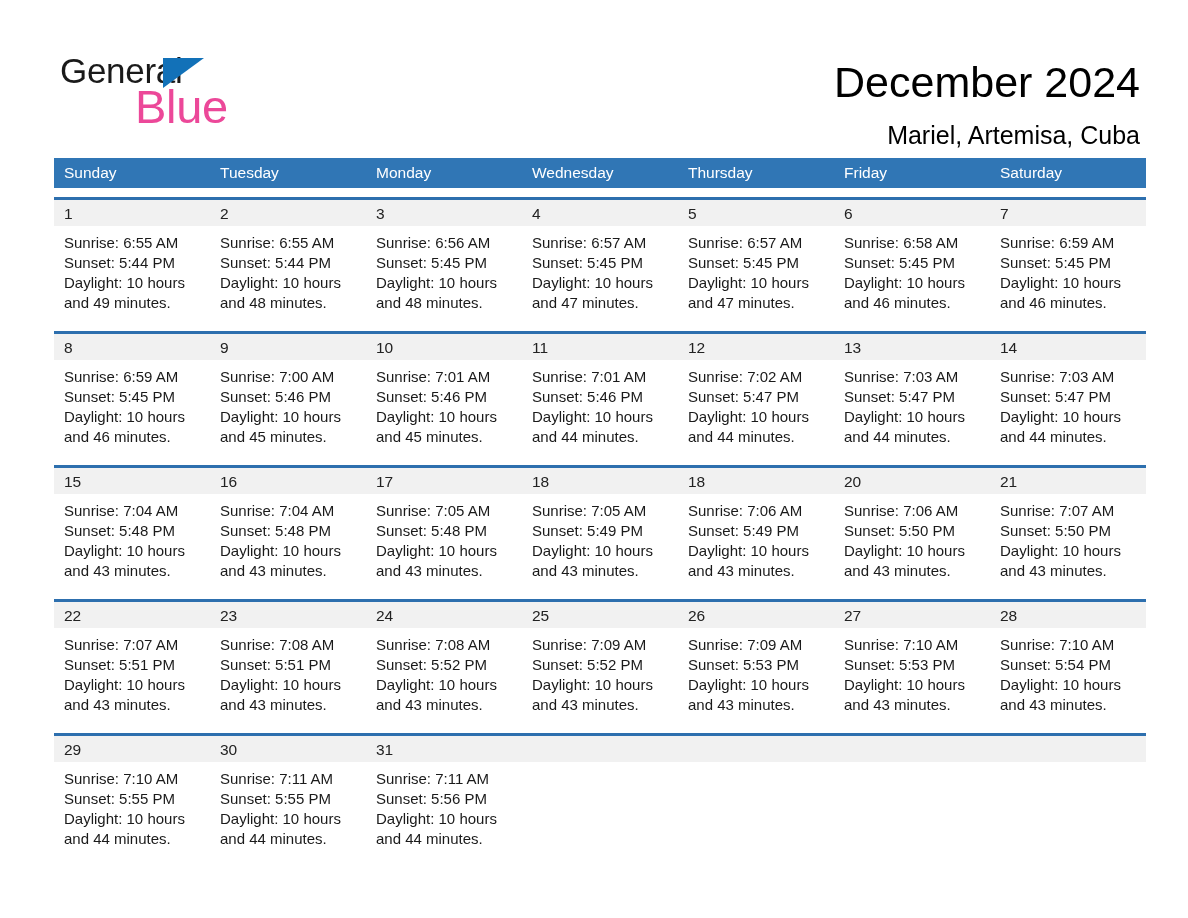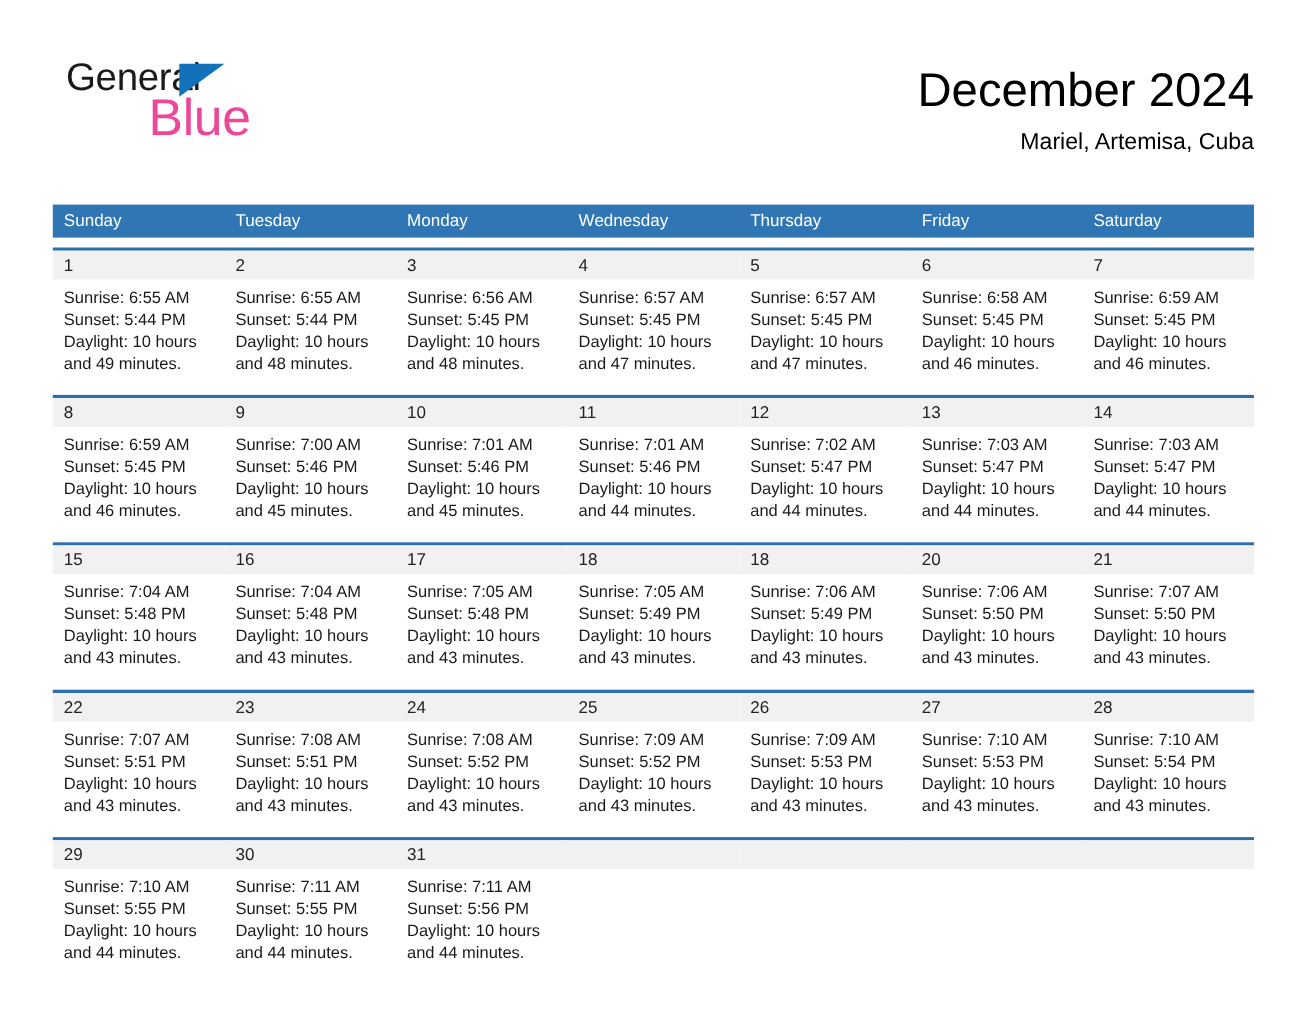--- a/index.html
+++ b/index.html
@@ -73,35 +73,34 @@
   }
   .cal-title {
     font-size: 43px;
     line-height: 52px;
     font-weight: normal;
     color: #000000;
     white-space: nowrap;
     margin-top: 12px;
   }
   .cal-subtitle {
-    margin-top: 6px;
-    font-size: 21px;
+    margin-top: 12px;
+    font-size: 25px;
     line-height: 30px;
     font-weight: normal;
     color: #000000;
     white-space: nowrap;
   }
 
   
   .calendar {
     position: absolute;
-    left: 48px;
+    left: 54px;
     top: 158px;
     width: 1092px;
-    margin-top: 28px;
   }
   .dow-row {
     display: flex;
     background: #3076b5;
     height: 30px;
   }
   .dow {
     flex: 1 1 0;
     box-sizing: border-box;
     padding: 5px 0 0 10px;

